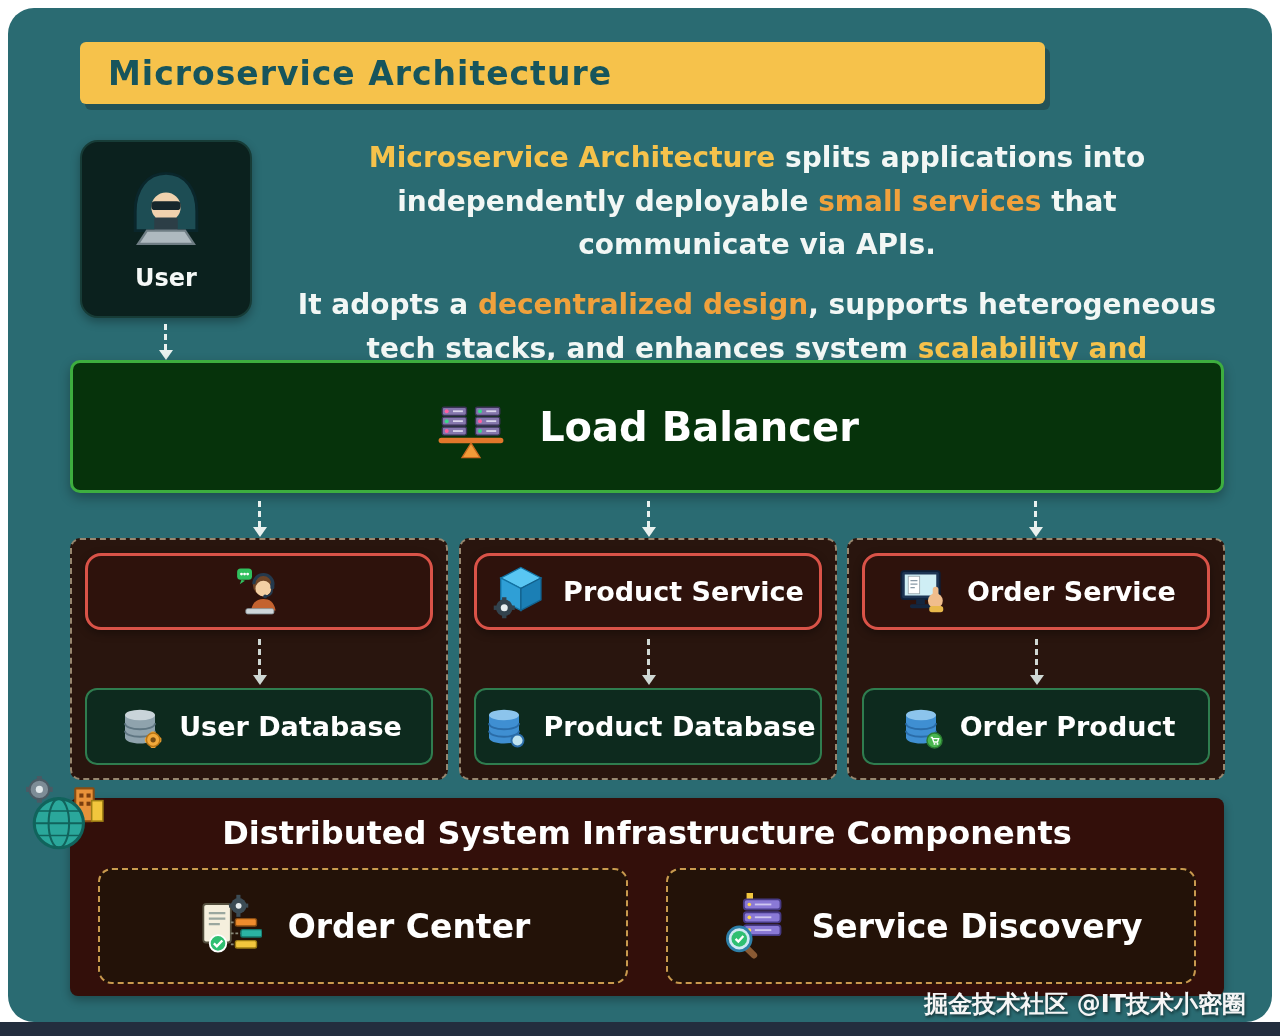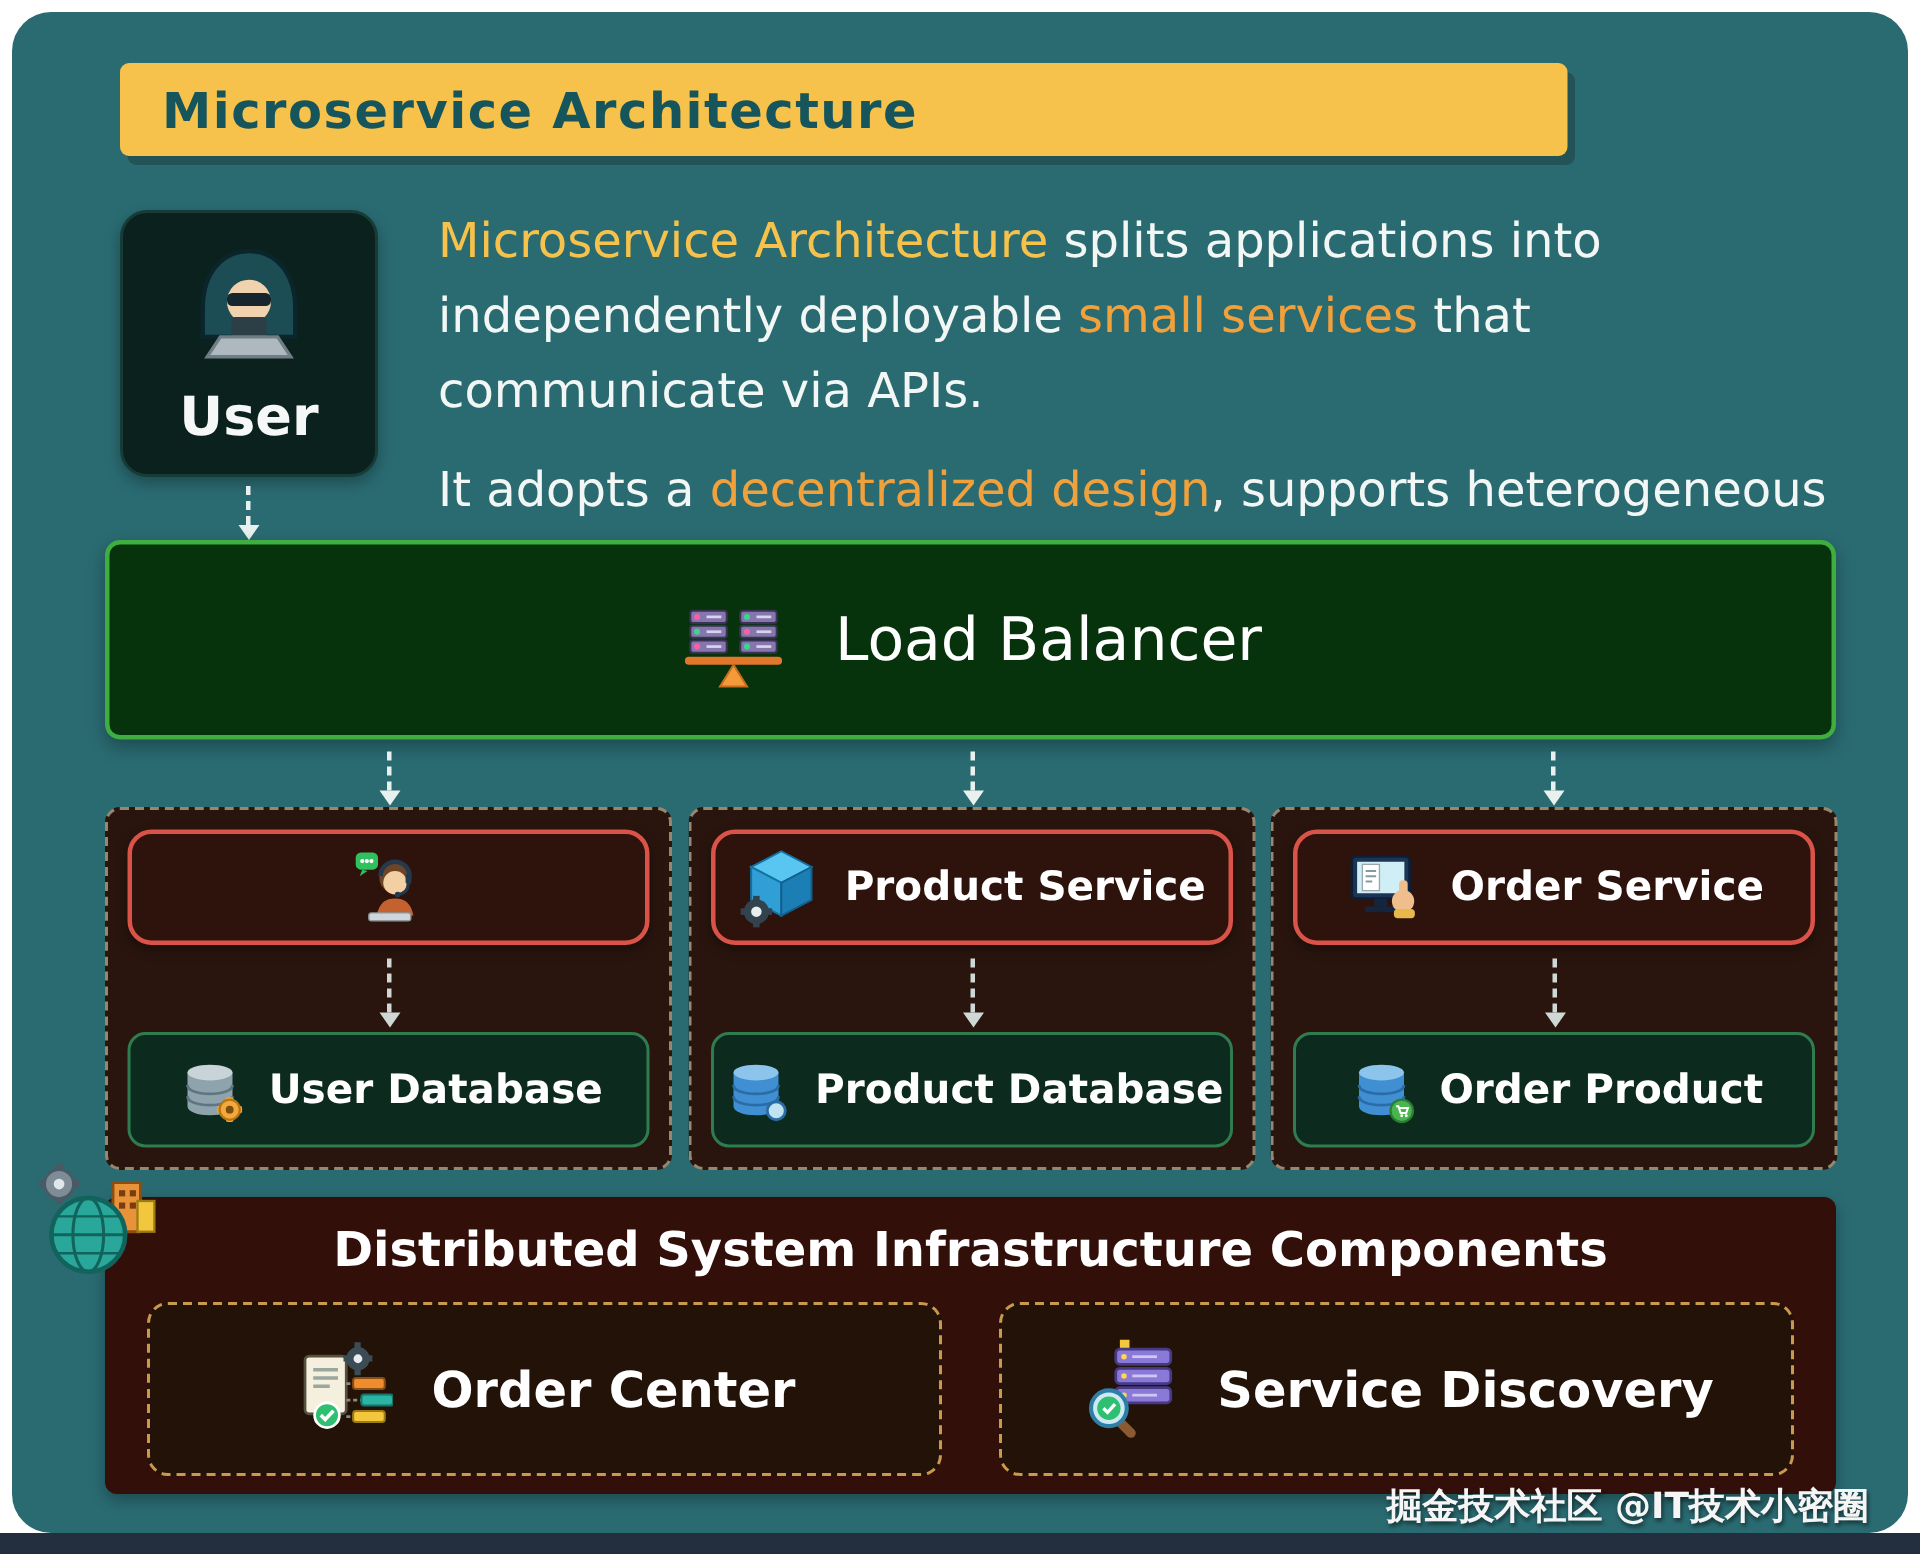--- a/index.html
+++ b/index.html
@@ -10,41 +10,41 @@
 
   .title-banner { position:absolute; left:72px; top:34px; width:965px; height:62px;
     background:#f6c24b; border-radius:6px; box-shadow:5px 6px 0 rgba(20,25,25,.30);
     display:flex; align-items:center; padding-left:28px;
     color:#17555c; font-size:33px; font-weight:700; letter-spacing:1px; }
 
   .user-card { position:absolute; left:72px; top:132px; width:172px; height:178px;
     background:#0b211e; border:2px solid #173c37; border-radius:18px;
     display:flex; flex-direction:column; align-items:center; justify-content:center; gap:4px;
     box-shadow:0 4px 10px rgba(0,0,0,.3); }
-  .user-label { color:#f5f8f7; font-size:36px; font-weight:700; }
+  .user-label { color:#f5f8f7; font-size:24px; font-weight:700; }
 
   .description { position:absolute; left:284px; top:128px; width:930px;
-    color:#f2f7f5; font-size:32px; font-weight:400; line-height:1.56; }
+    color:#f2f7f5; font-size:28px; font-weight:700; line-height:1.56;text-align:center; }
   .description p { margin-bottom:16px; }
   .hl-gold { color:#f6c24b; }
   .hl-orange { color:#f0a13c; }
 
   .arrow { position:absolute; width:0; border-left:3px dashed #e9f1ef; }
   .arrow::after { content:""; position:absolute; bottom:-10px; left:-8px;
     border:7px solid transparent; border-top:10px solid #e9f1ef; border-bottom:none; }
 
   .arrow-user { left:156px; top:316px; height:26px; }
   .arrow-lb { top:493px; height:26px; }
   .a1 { left:250px; } .a2 { left:639px; } .a3 { left:1026px; }
 
   .lb-box { position:absolute; left:62px; top:352px; width:1154px; height:133px;
     background:#06330b; border:3px solid #3dae3f; border-radius:10px;
     display:flex; align-items:center; justify-content:center; gap:32px;
     box-shadow:0 5px 12px rgba(0,0,0,.3); }
-  .lb-label { color:#ffffff; font-size:40px; font-weight:400; }
+  .lb-label { color:#ffffff; font-size:40px; font-weight:700; }
 
   .group { position:absolute; top:530px; width:378px; height:242px;
     background:#29150e; border:2px dashed #97876f; border-radius:10px;
     padding:13px; display:flex; flex-direction:column; justify-content:space-between; }
   .g1 { left:62px; } .g2 { left:451px; } .g3 { left:839px; }
 
   .service-box { height:77px; background:#2e120c; border:3px solid #d95348; border-radius:16px;
     display:flex; align-items:center; justify-content:center; gap:15px;
     color:#ffffff; font-size:27px; font-weight:700; box-shadow:0 3px 8px rgba(0,0,0,.35); }
   .db-box { height:77px; background:#0d2a1e; border:2px solid #2f7d4f; border-radius:12px;

